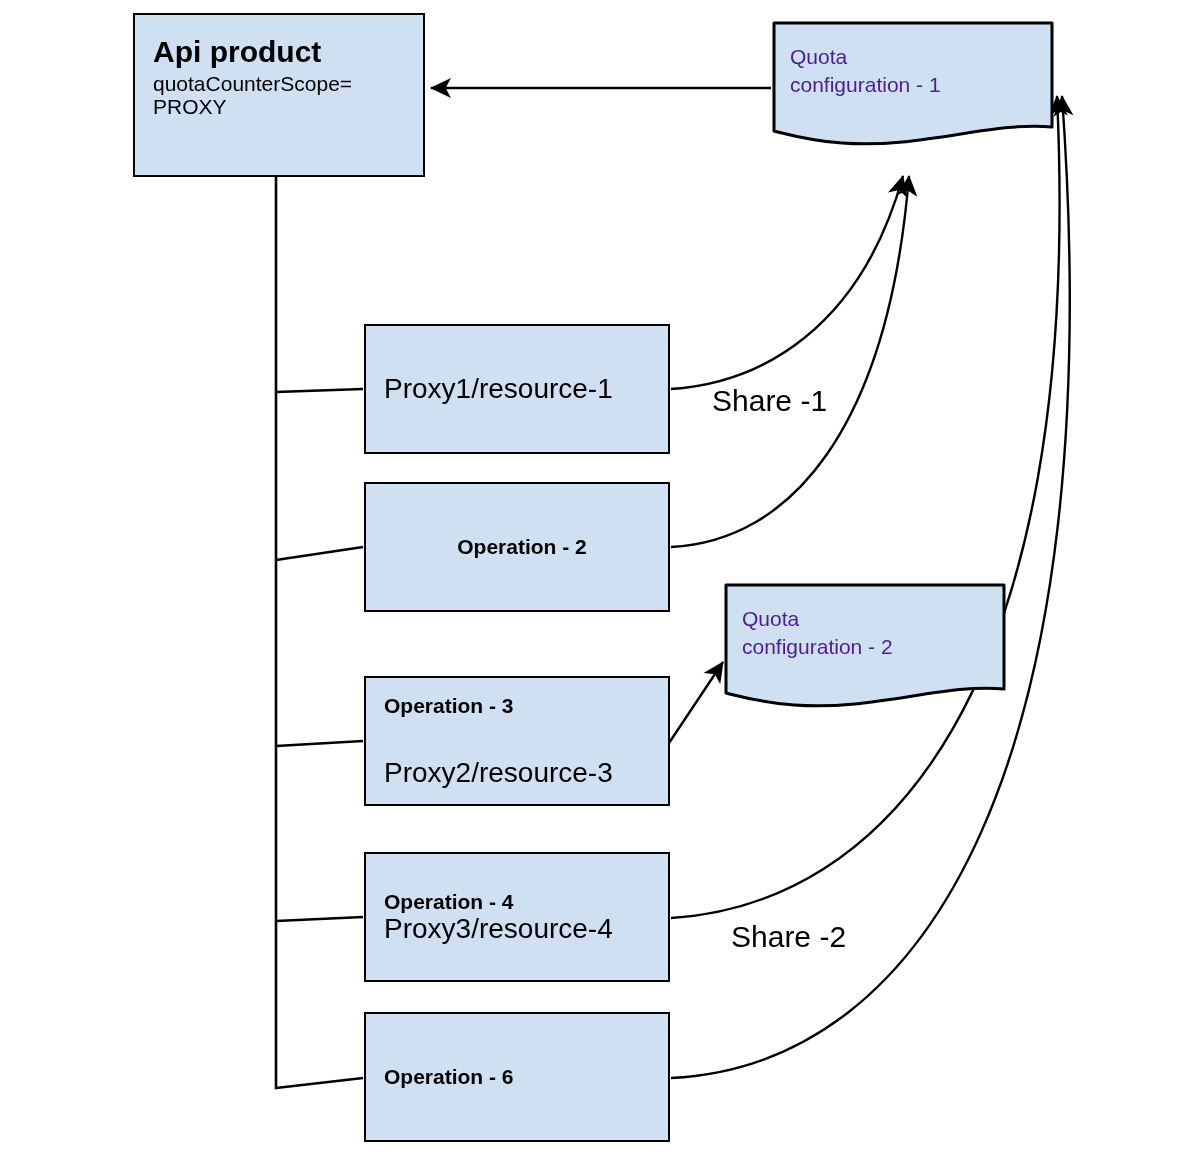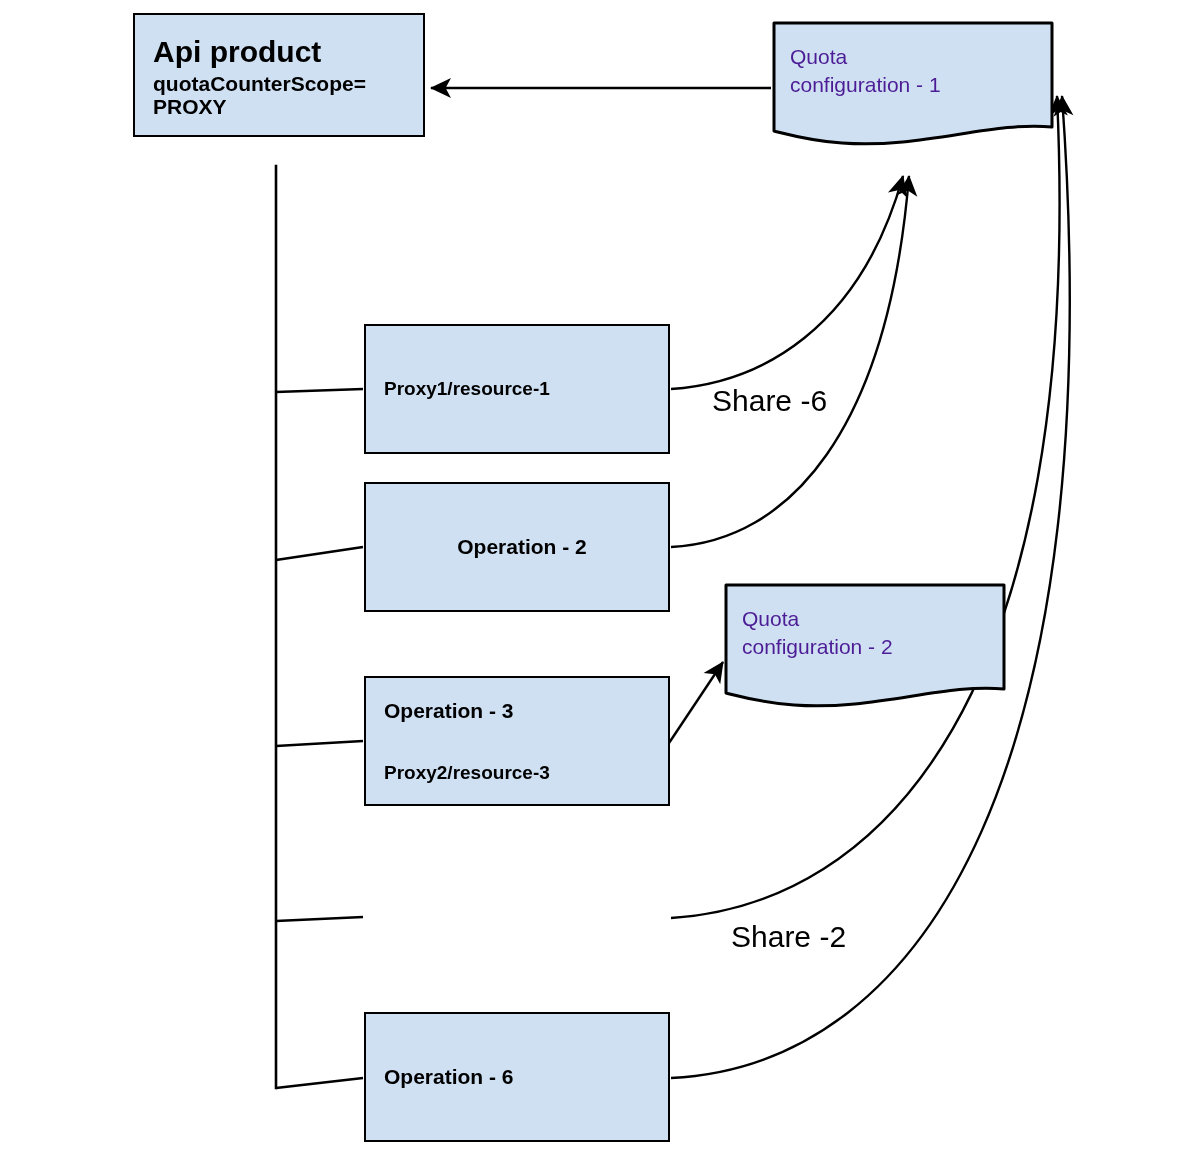--- a/index.html
+++ b/index.html
@@ -34,47 +34,47 @@
     flex-direction: column;
     justify-content: center;
     padding-left: 18px;
     padding-right: 8px;
   }
   .node .title {
     font-weight: bold;
     line-height: 1.12;
   }
   .node .sub {
-    font-weight: bold;
+    font-weight: normal;
     line-height: 1.12;
   }
   
   #node-api-product {
     left: 133px;
     top: 13px;
     width: 292px;
-    height: 124px;
+    height: 164px;
     justify-content: flex-start;
     padding-top: 20px;
   }
   #node-api-product .title {
     font-size: 30px;
     margin-bottom: 3px;
   }
   #node-api-product .sub {
     font-size: 21px;
   }
   
   .op {
     width: 306px;
     height: 130px;
     left: 364px;
   }
   .op .title { font-size: 21px; }
-  .op .sub   { font-size: 19px; }
+  .op .sub   { font-size: 28px; }
   #node-operation-1 { top: 324px; }
   #node-operation-2 { top: 482px; align-items: center; }
   #node-operation-3 { top: 676px; gap: 40px; }
   #node-operation-4 { top: 852px; }
   #node-operation-5 { top: 1012px; }
   
   .doc {
     position: absolute;
   }
   .doc svg { display: block; }
@@ -148,20 +148,24 @@
 
   <div class="node op" id="node-operation-2">
     <div class="title">Operation - 2</div>
   </div>
 
   <div class="node op" id="node-operation-3">
     <div class="title">Operation - 3</div>
     <div class="sub">Proxy2/resource-3</div>
   </div>
 
+  <div class="node op" id="node-operation-4">
+    <div class="title">Operation - 4</div>
+    <div class="sub">Proxy3/resource-4</div>
+  </div>
 
   <div class="node op" id="node-operation-5">
     <div class="title">Operation - 6</div>
   </div>
 
   <div class="doc" id="node-quota-config-1">
     <svg width="282" height="128" viewBox="0 0 282 128" xmlns="http://www.w3.org/2000/svg">
       <path d="M 2 2 L 280 2 L 280 106 C 220 100 150 128 70 122 C 40 120 18 114 2 110 Z" fill="#cfe0f3" stroke="#000000" stroke-width="3" stroke-linejoin="round"></path>
     </svg>
     <div class="doc-text">Quota
@@ -169,16 +173,16 @@
   </div>
 
   <div class="doc" id="node-quota-config-2">
     <svg width="282" height="128" viewBox="0 0 282 128" xmlns="http://www.w3.org/2000/svg">
       <path d="M 2 2 L 280 2 L 280 106 C 220 100 150 128 70 122 C 40 120 18 114 2 110 Z" fill="#cfe0f3" stroke="#000000" stroke-width="3" stroke-linejoin="round"></path>
     </svg>
     <div class="doc-text">Quota
 configuration - 2</div>
   </div>
 
-  <div class="edge-label" id="label-share-1">Share -6</div>
+  <div class="edge-label" id="label-share-1">Share -1</div>
   <div class="edge-label" id="label-share-2">Share -2</div>
 
 </div>
 
 </body></html>

